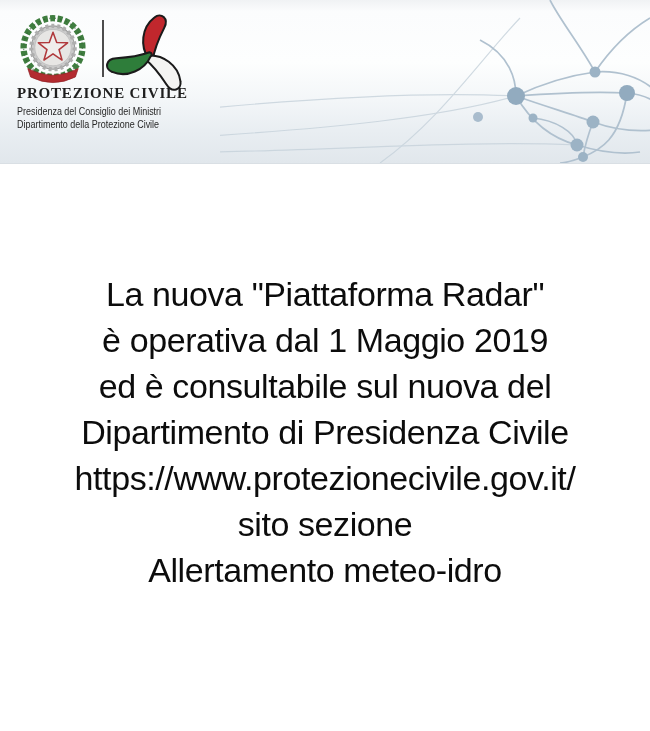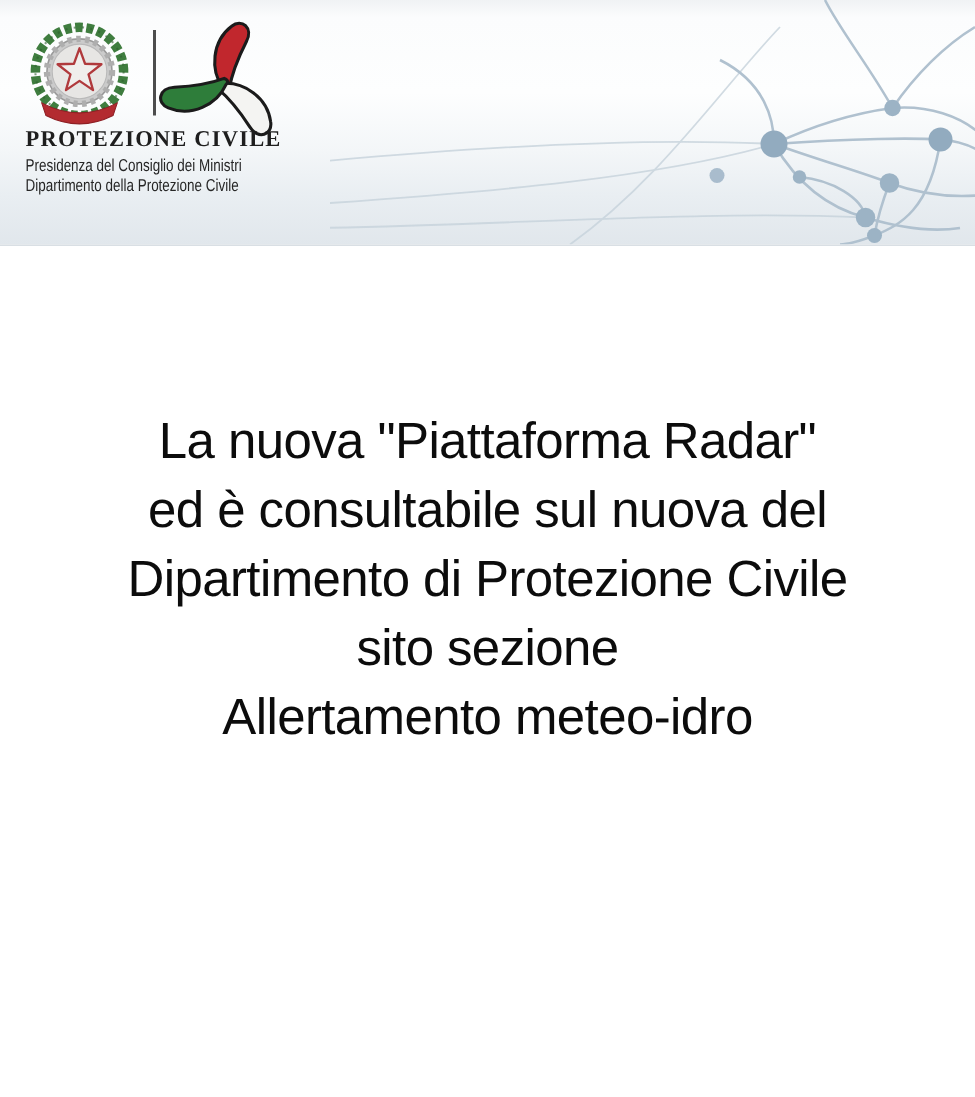--- a/index.html
+++ b/index.html
@@ -122,19 +122,21 @@
       </svg>
     </div>
 
     <div class="org-title">PROTEZIONE CIVILE</div>
     <div class="org-sub l1">Presidenza del Consiglio dei Ministri</div>
     <div class="org-sub l2">Dipartimento della Protezione Civile</div>
   </header>
 
   <main class="notice">
     <p>La nuova "Piattaforma Radar"</p>
+    <p>è operativa dal 1 Maggio 2019</p>
     <p>ed è consultabile sul nuova del</p>
-    <p>Dipartimento di Protezione Civile</p>
+    <p>Dipartimento di Presidenza Civile</p>
+    <p>https://www.protezionecivile.gov.it/</p>
     <p>sito sezione</p>
     <p>Allertamento meteo-idro</p>
   </main>
 
 </div>
 
 </body></html>

